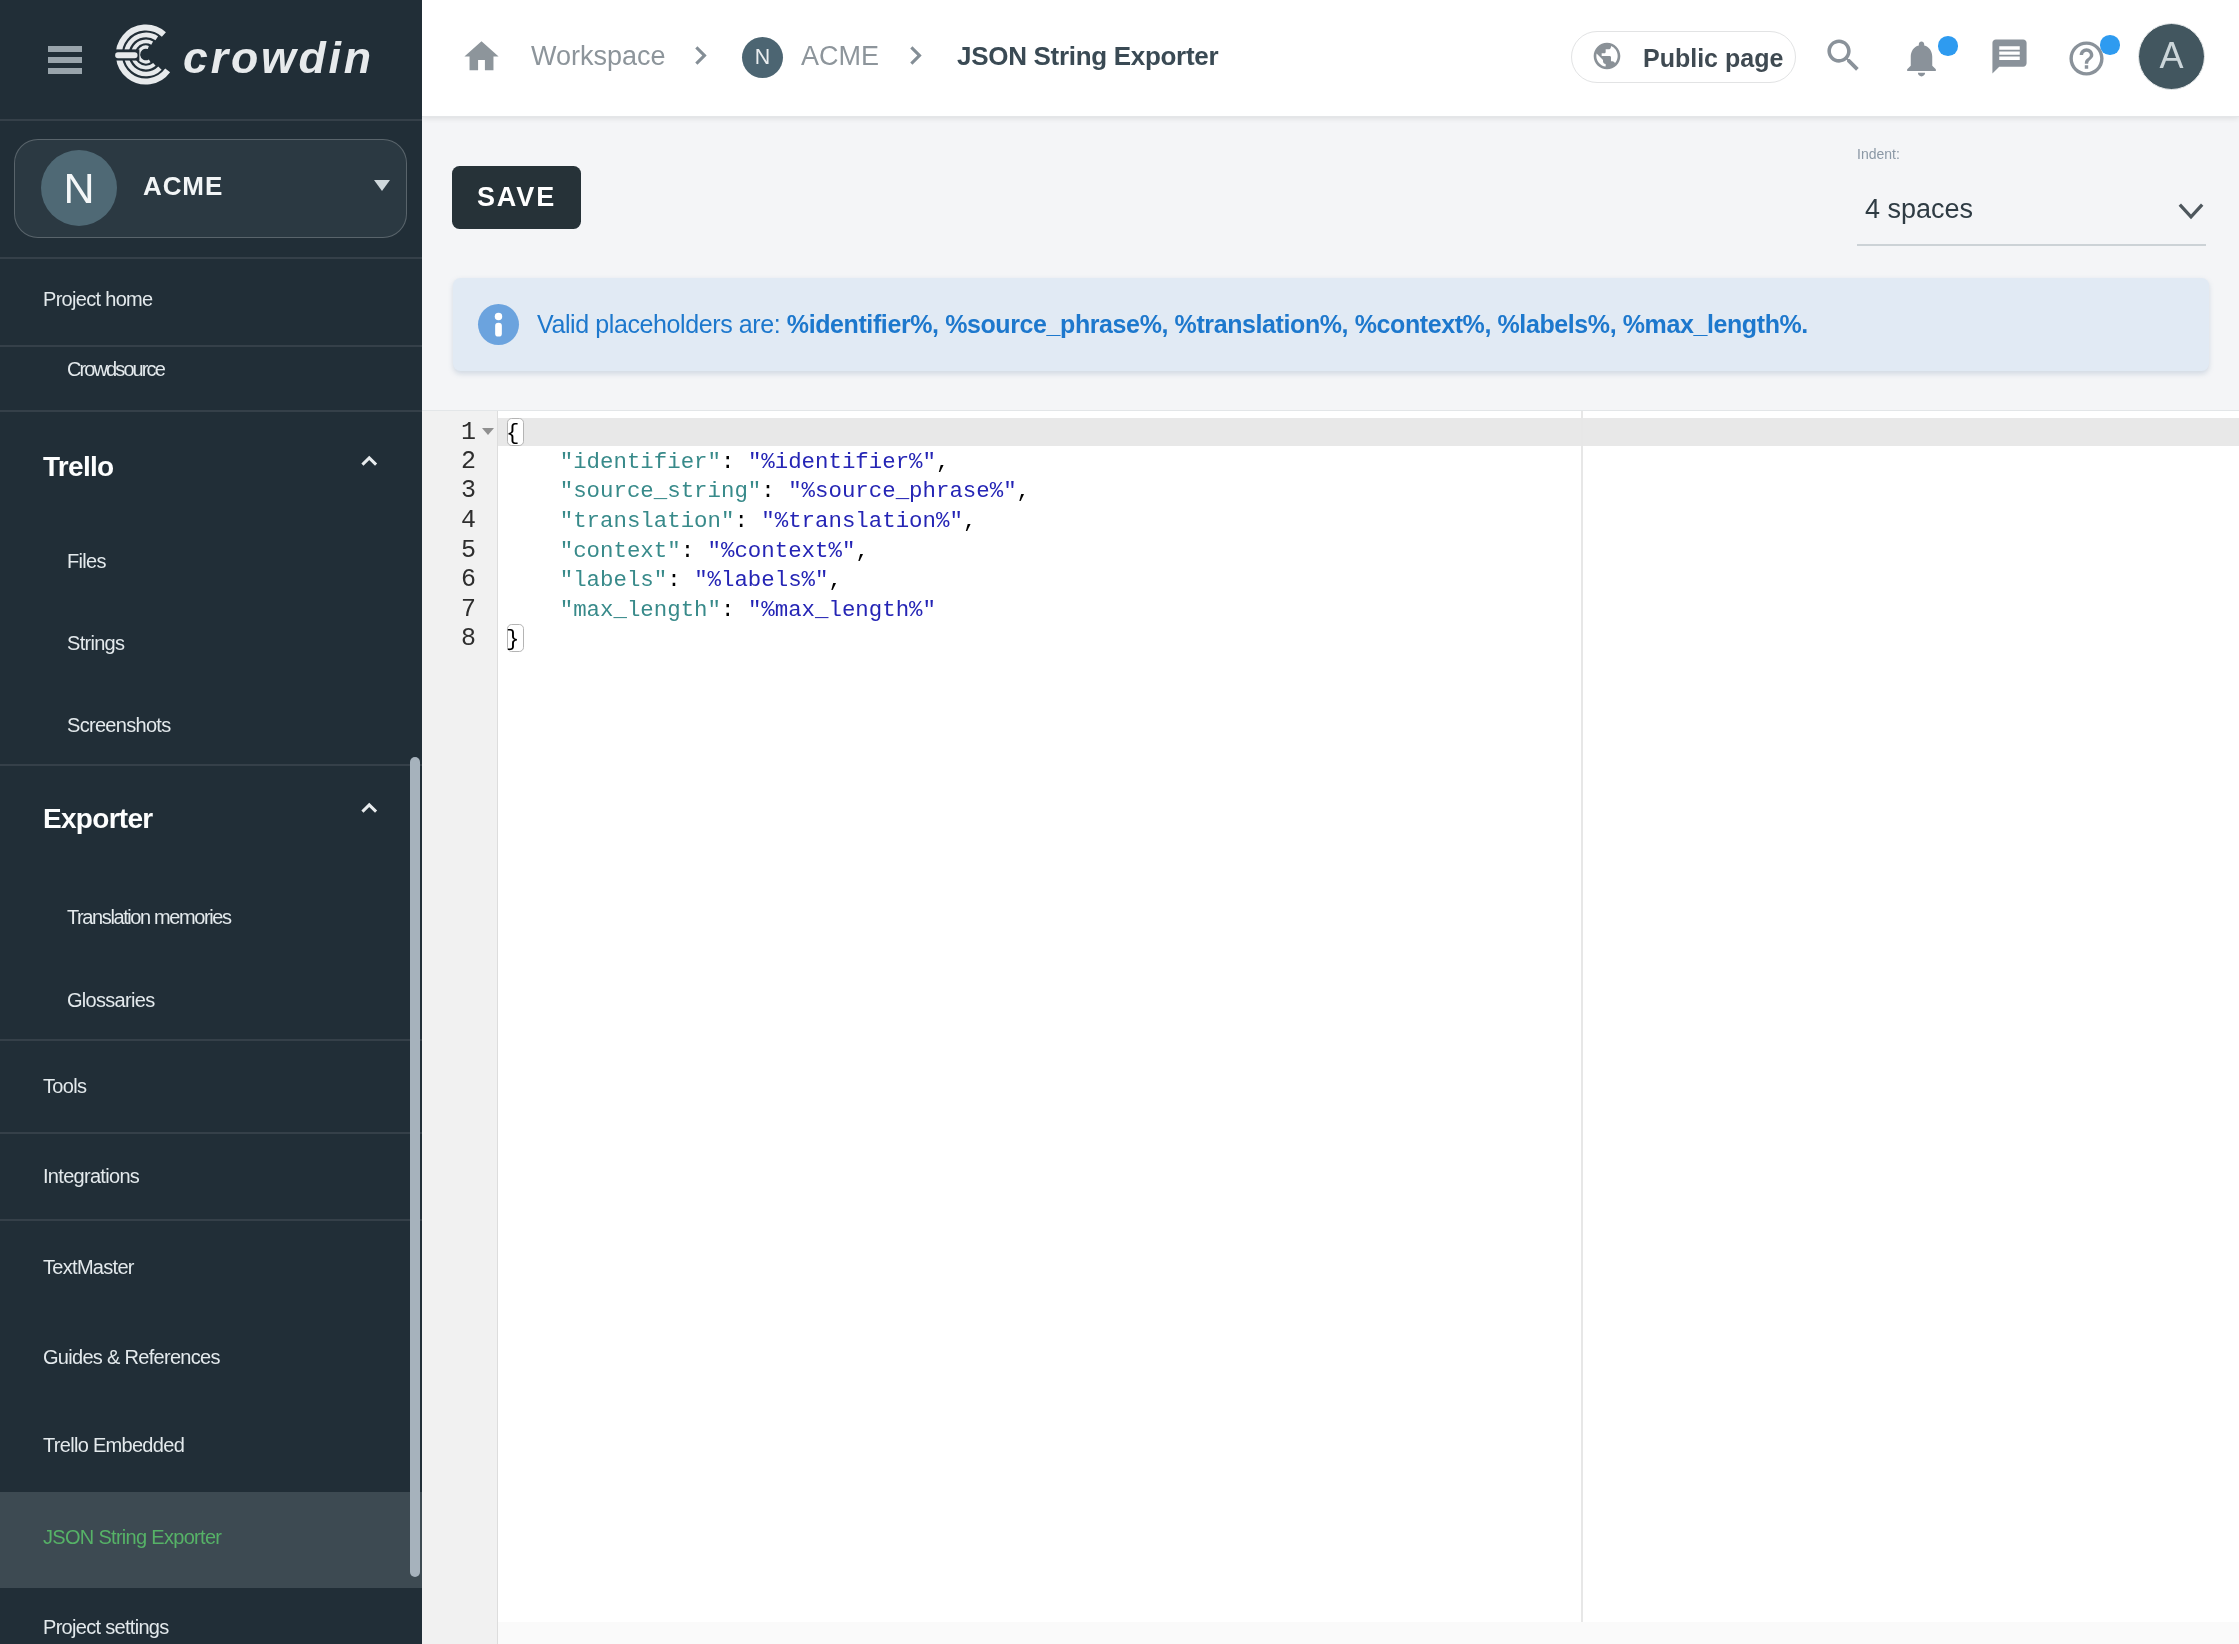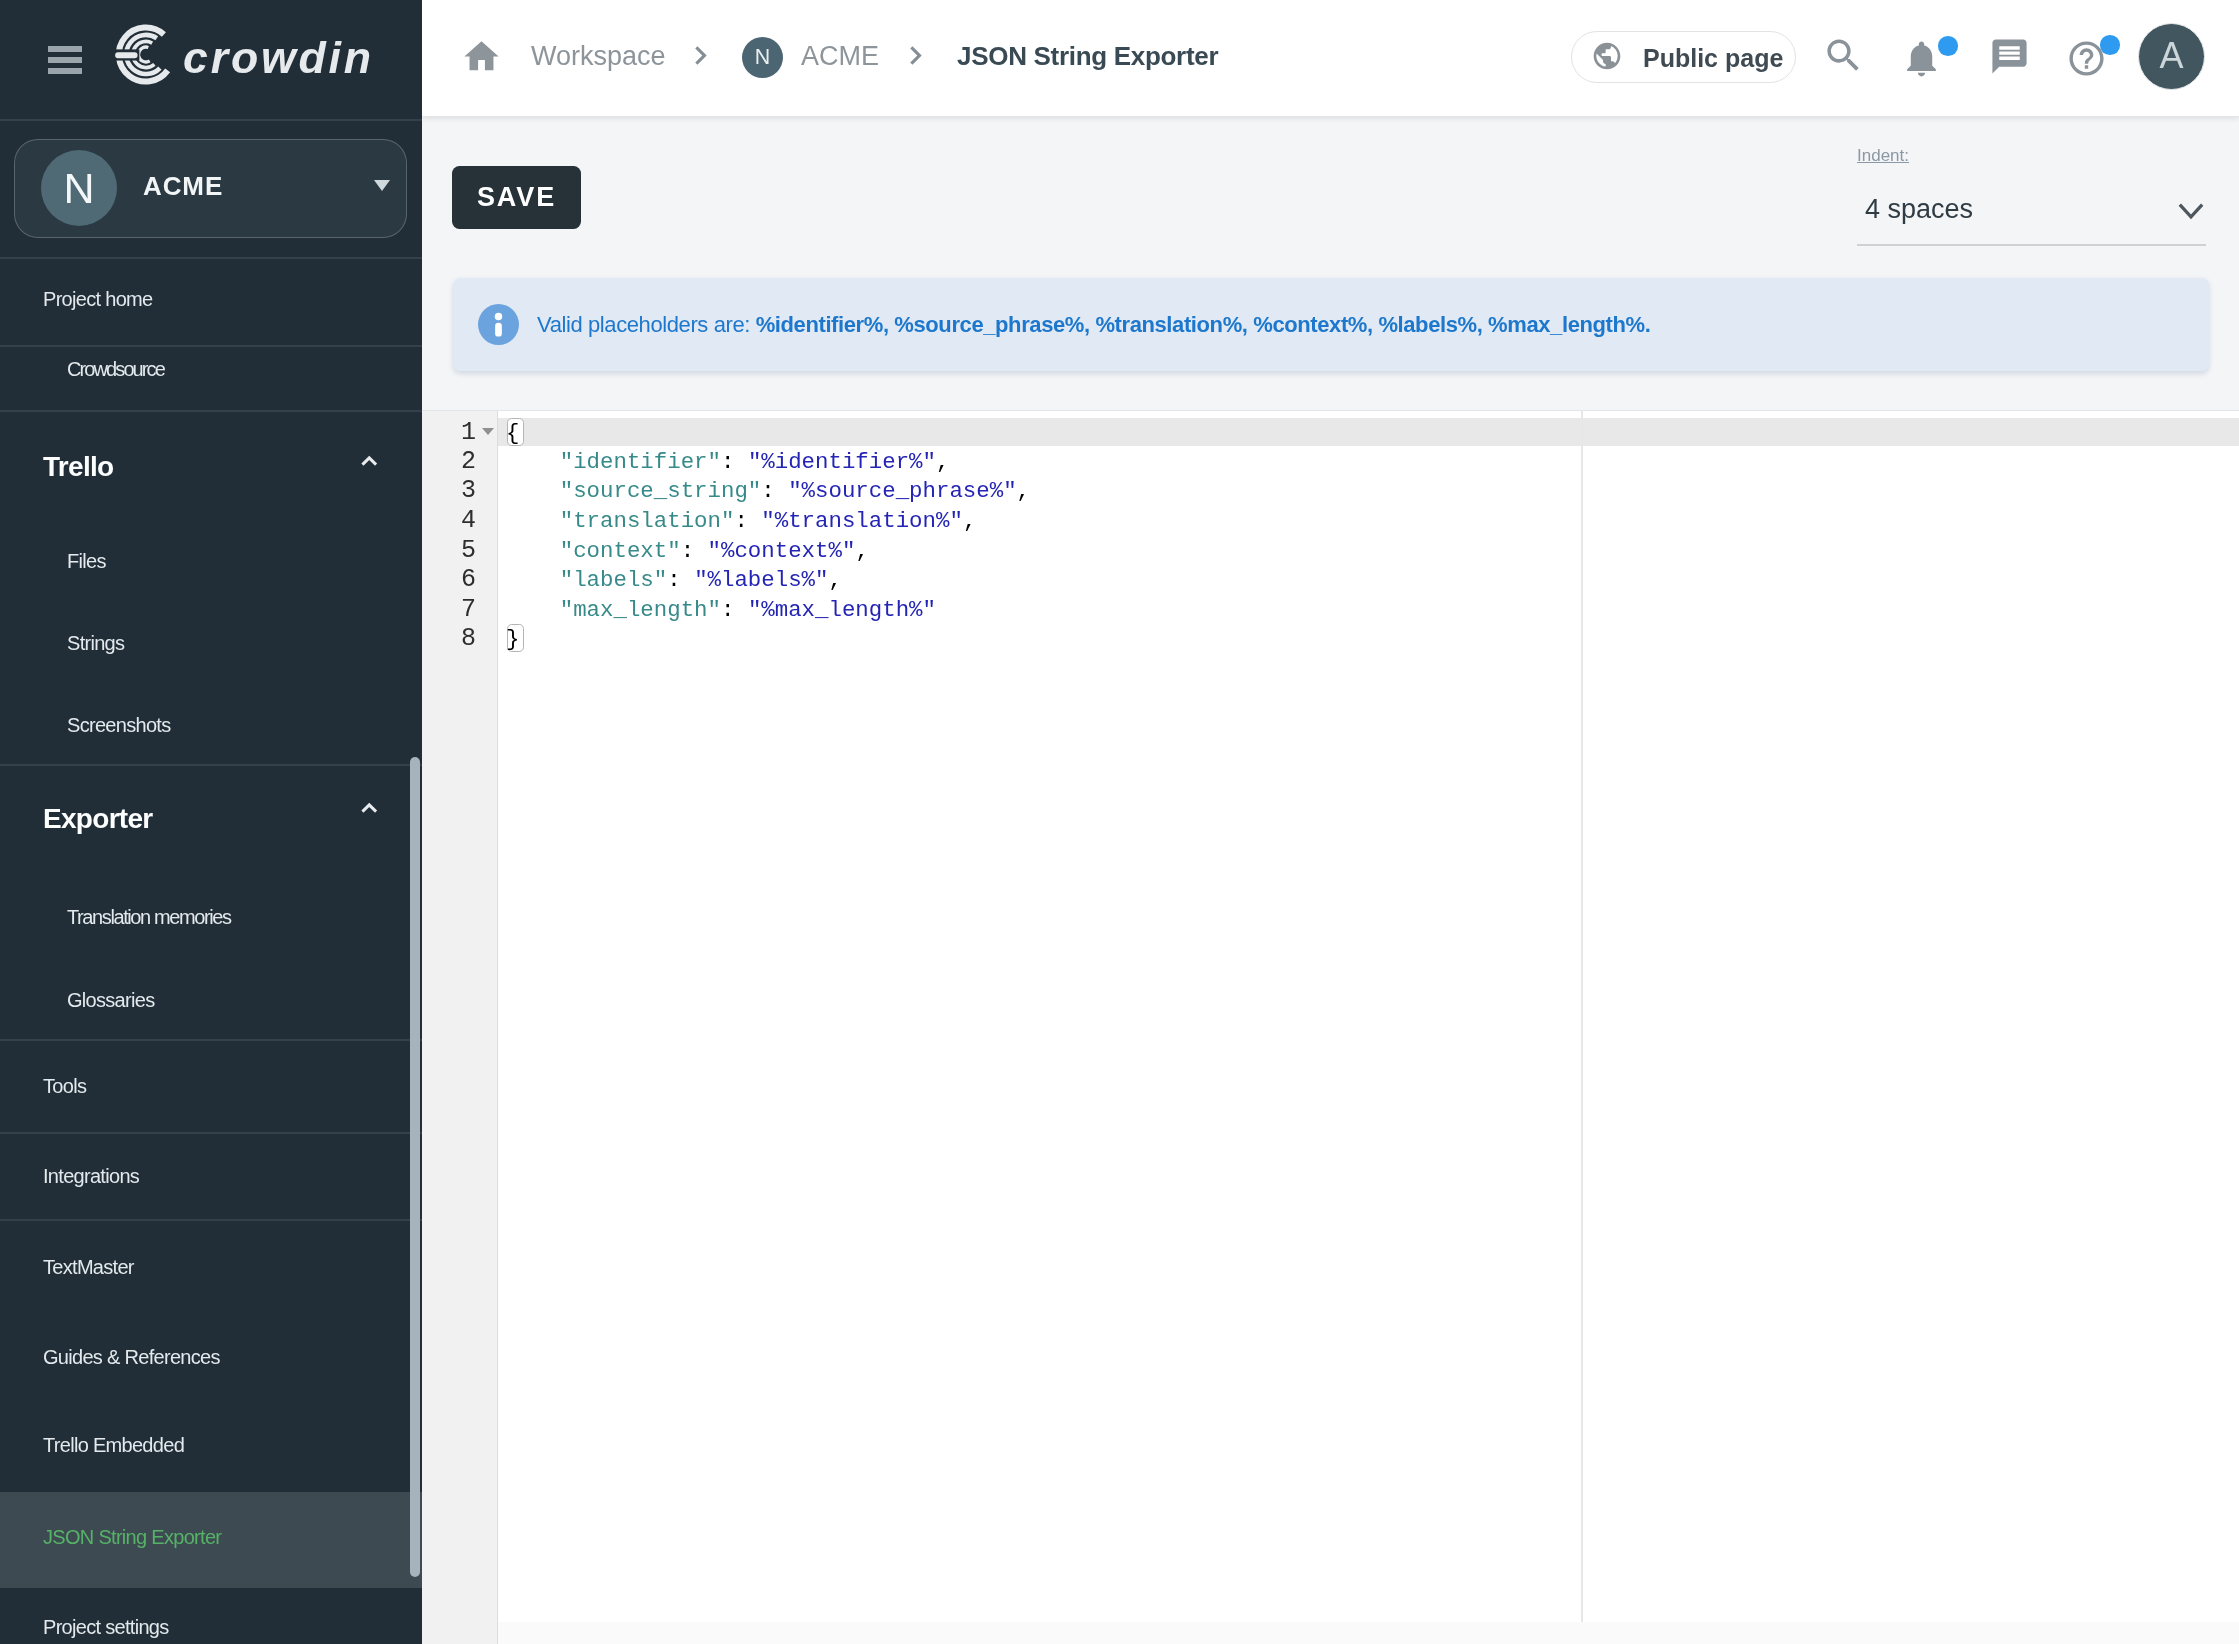--- a/index.html
+++ b/index.html
@@ -38,28 +38,28 @@
   .mi.green { color:#56b267; }
   #activerow { position:absolute; left:0; top:1492px; width:422px; height:96px; background:#3d4a52; }
   #sthumb { position:absolute; left:410px; top:757px; width:10.3px; height:820px; border-radius:5.6px;
     background:#a6b2bc; }
   .caretup { position:absolute; width:20.5px; height:20.5px; }
 
   
   #save { position:absolute; left:452px; top:166px; width:129px; height:63px; border-radius:7.5px;
     background:#263238; color:#fff; font-size:27px; font-weight:bold; letter-spacing:1.9px;
     text-align:center; line-height:63px; }
-  #indlabel { position:absolute; left:1857px; top:146px; font-size:17px; color:#8b98a5;text-decoration:underline; }
+  #indlabel { position:absolute; left:1857px; top:146px; font-size:14px; color:#8b98a5; }
   #indval { position:absolute; left:1865px; top:194px; font-size:27px; color:#2f3c44; }
   #indline { position:absolute; left:1857px; top:244px; width:349px; height:1.9px; background:#ccd2d6; }
   #banner { position:absolute; left:453px; top:278px; width:1756px; height:93px; border-radius:7.5px;
     background:#e1eaf4; box-shadow:0 2.8px 5.6px rgba(110,140,170,0.25); }
   #banner .bi { position:absolute; left:25px; top:26px; width:41px; height:41px; border-radius:50%;
     background:#6ba3de; }
-  #banner .bt { position:absolute; left:84px; top:28px; height:37px; line-height:37px; font-size:22px; letter-spacing:-0.4px;
+  #banner .bt { position:absolute; left:84px; top:28px; height:37px; line-height:37px; font-size:25px; letter-spacing:-0.4px;
     color:#1d78cd; white-space:nowrap; }
 
   
   #editor { position:absolute; left:422px; top:410px; width:1817px; height:1234px; background:#fff;
     border-top:0.9px solid #e3e6e8; }
   #gutter { position:absolute; left:0; top:0; bottom:0; width:76px; background:#f1f1f1;
     border-right:0.9px solid #ddd; }
   #ruler { position:absolute; left:1159px; top:0; bottom:0; width:1.9px; background:#e7e7e7; }
   #activeline { position:absolute; left:0; top:6.5px; width:1817px; height:28px; background:#e8e8e8; }
   #activegut { position:absolute; left:0; top:6.5px; width:76px; height:28px; background:#dedede; }

